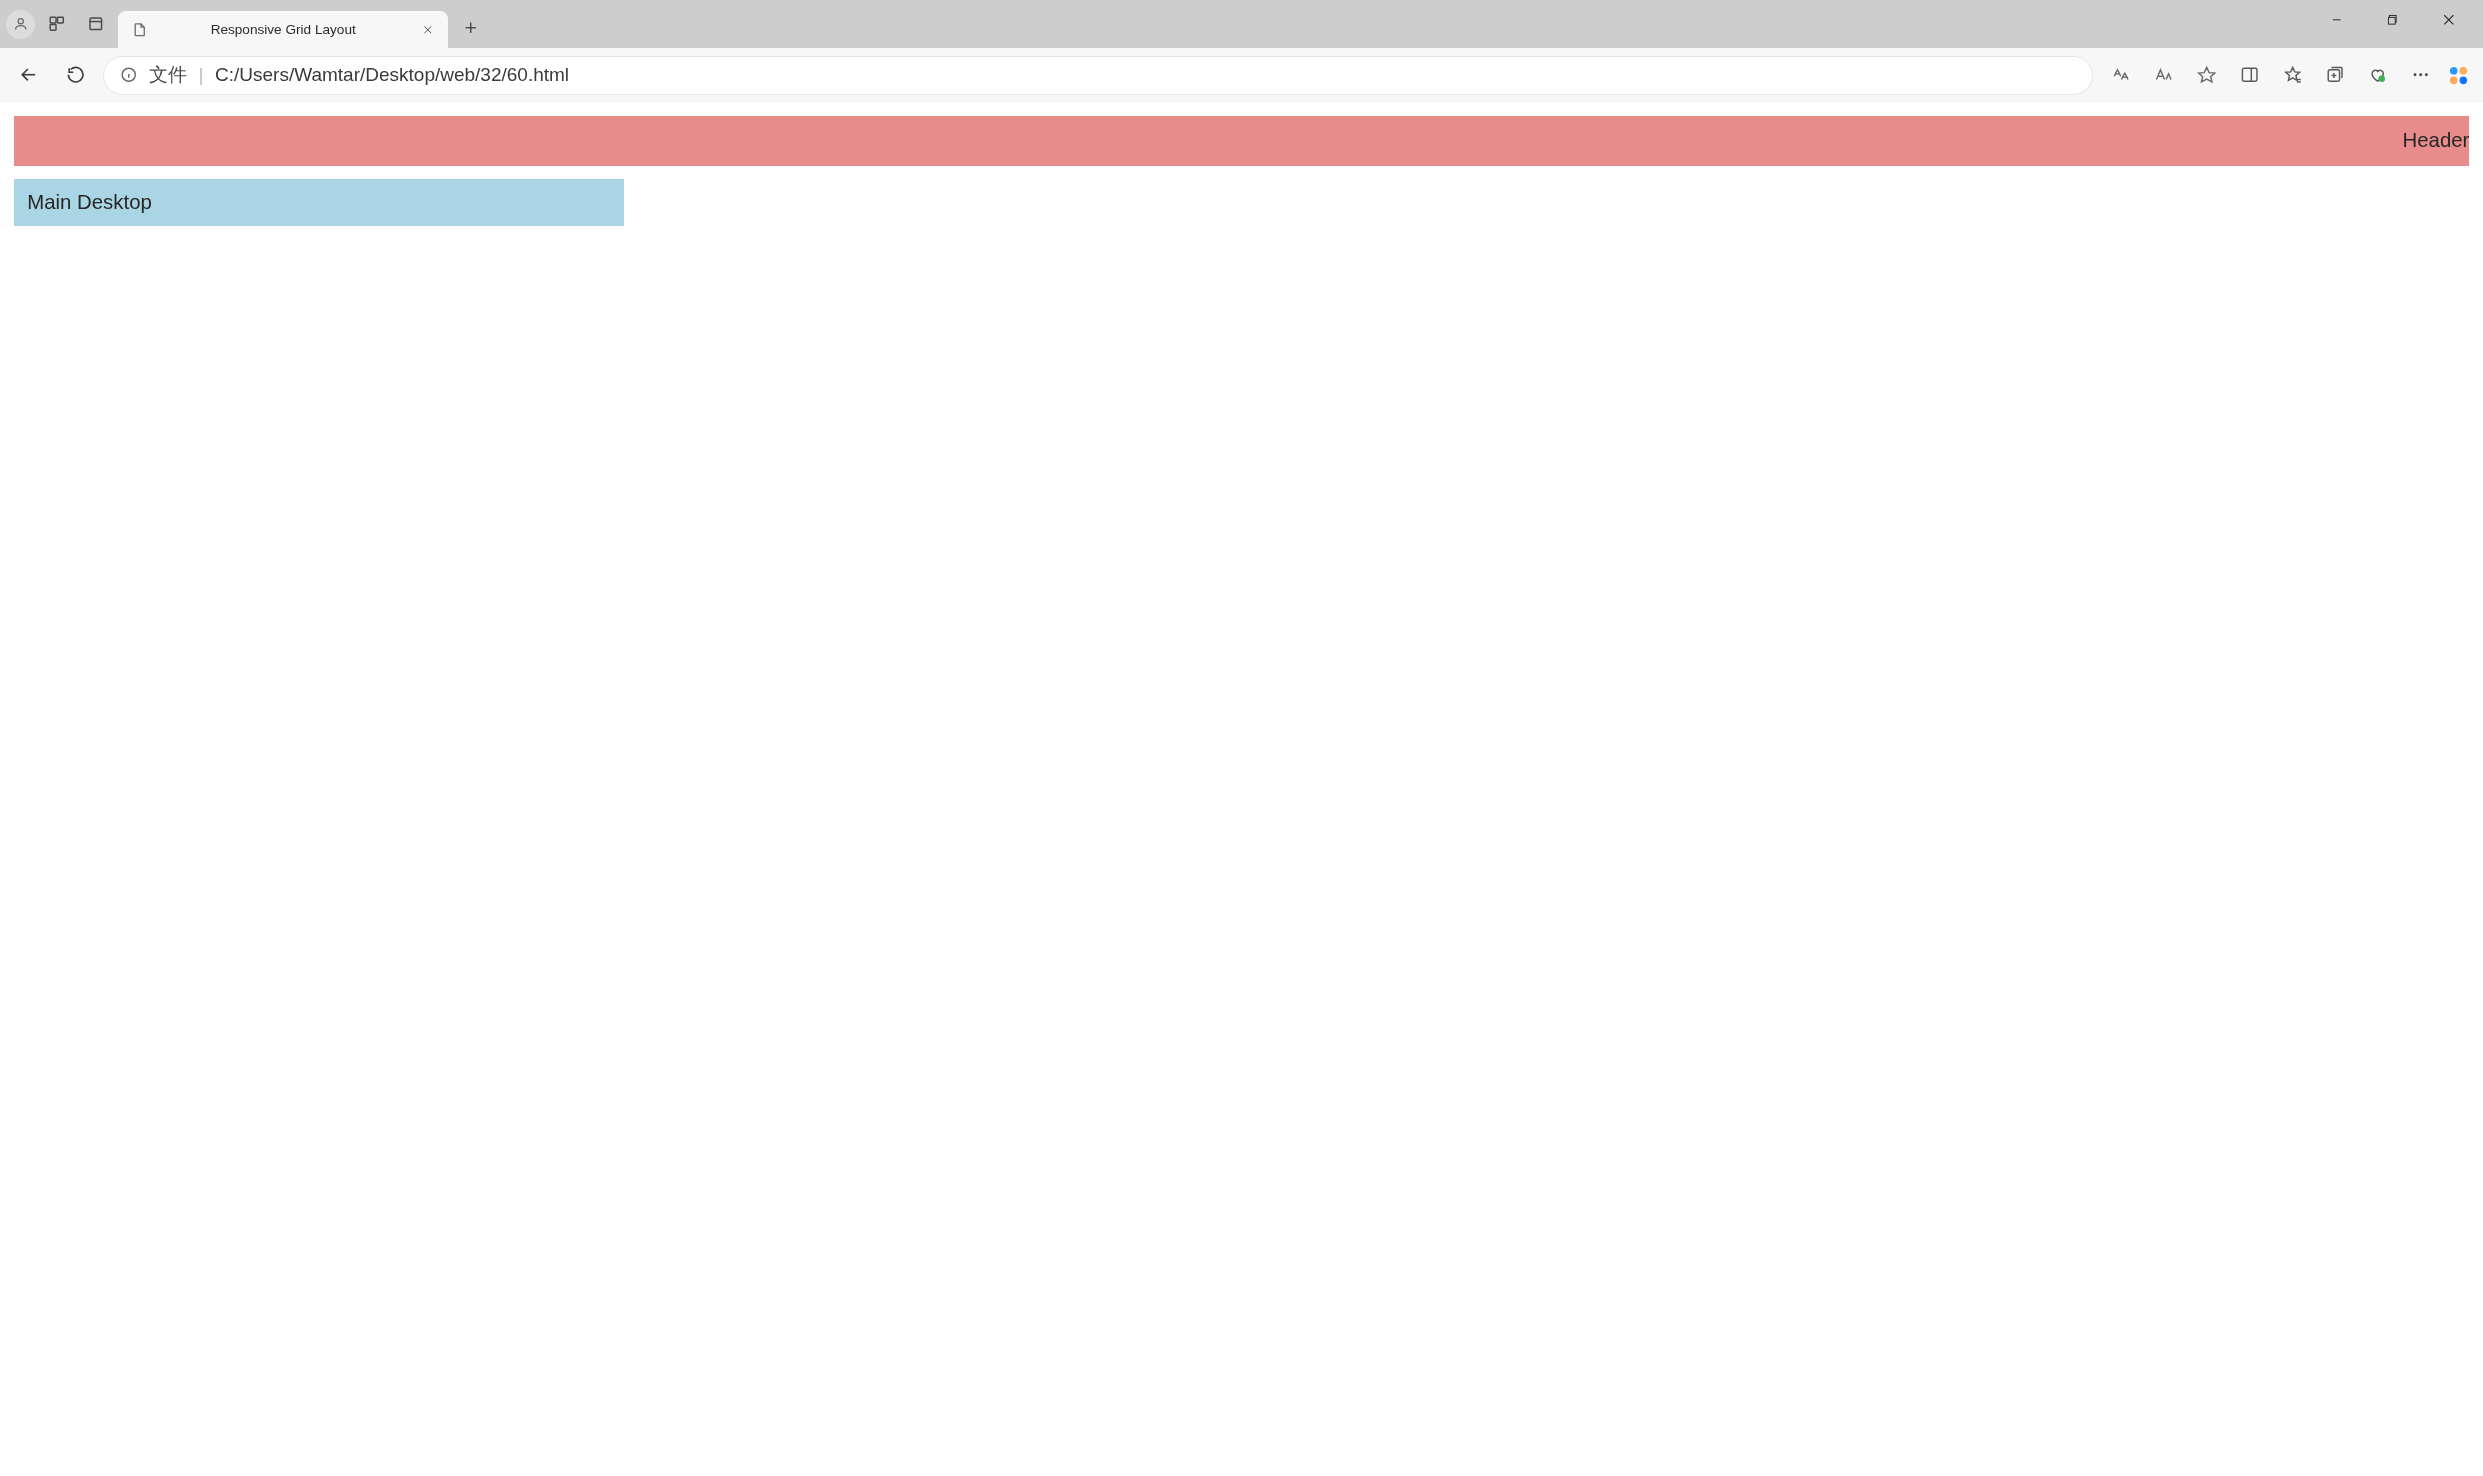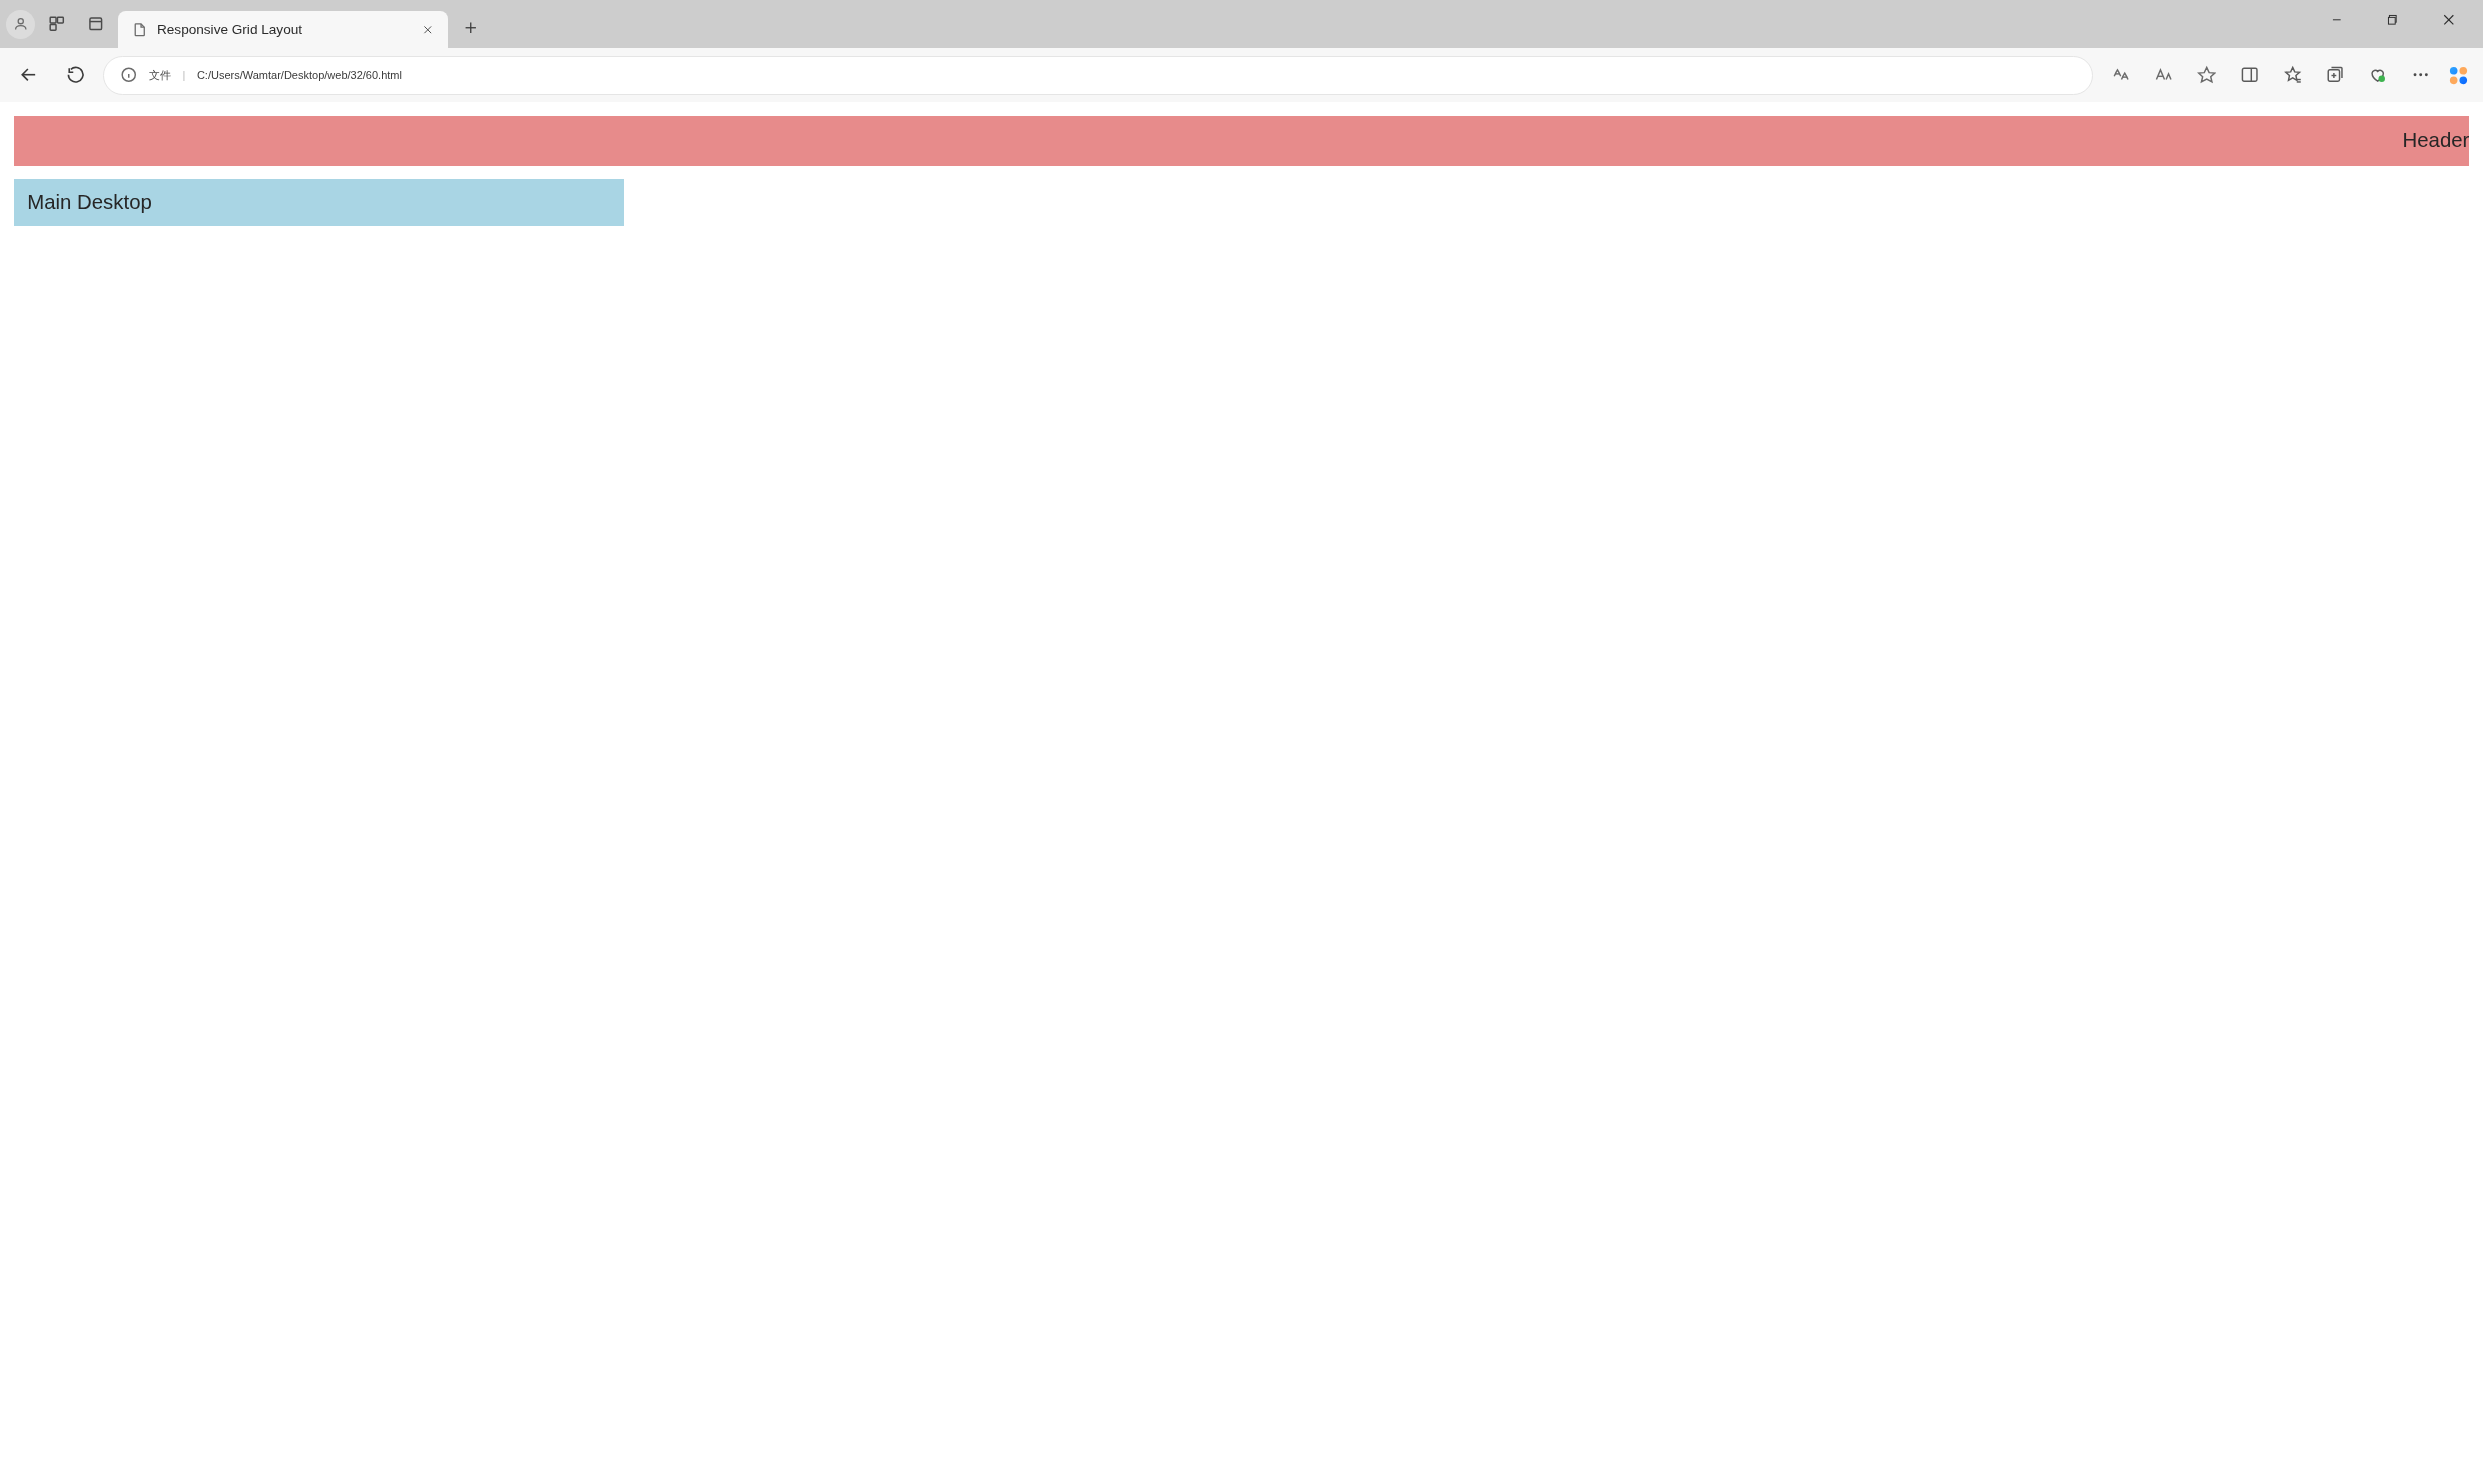--- a/index.html
+++ b/index.html
@@ -4,20 +4,21 @@
   <style>
     * { margin: 0; padding: 0; box-sizing: border-box; }
     html, body { width: 100%; height: 100%; font-family: "Segoe UI", Tahoma, sans-serif; background: #fff; overflow: hidden; }
 
     
     .chrome {
       width: 100%;
       background: #cdcdcd;
       display: flex;
       flex-direction: column;
+      text-align: center;
     }
     .tabstrip {
       height: 48px;
       display: flex;
       align-items: center;
       padding: 0 5.8px;
       gap: 5.8px;
     }
     .tabstrip .circle-btn,
     .tabstrip .sq-btn {
@@ -64,21 +65,21 @@
       flex: 1;
       height: 39px;
       background: #ffffff;
       border: 1px solid #e5e5e5;
       border-radius: 21.3px;
       display: flex;
       align-items: center;
       padding: 0 15.5px;
       gap: 11.6px;
       color: #555;
-      font-size: 11px;
+      font-size: 19px;
     }
     .url-field .info-ico { color:#6b6b6b; display:flex; }
     .url-field .file-lbl { color:#4b4b4b; }
     .url-field .divider { color:#bcbcbc; }
     .url-field .url-text { color:#3a3a3a; }
     .right-icons { display:flex; align-items:center; gap: 3.9px; }
     .tool-btn { width: 39px; height: 39px; display:flex; align-items:center; justify-content:center; color:#4a4a4a; border-radius:5.8px; }
     .copilot-ico { width: 29px; height: 29px; border-radius: 7.8px; display:flex; align-items:center; justify-content:center; }
 
     

